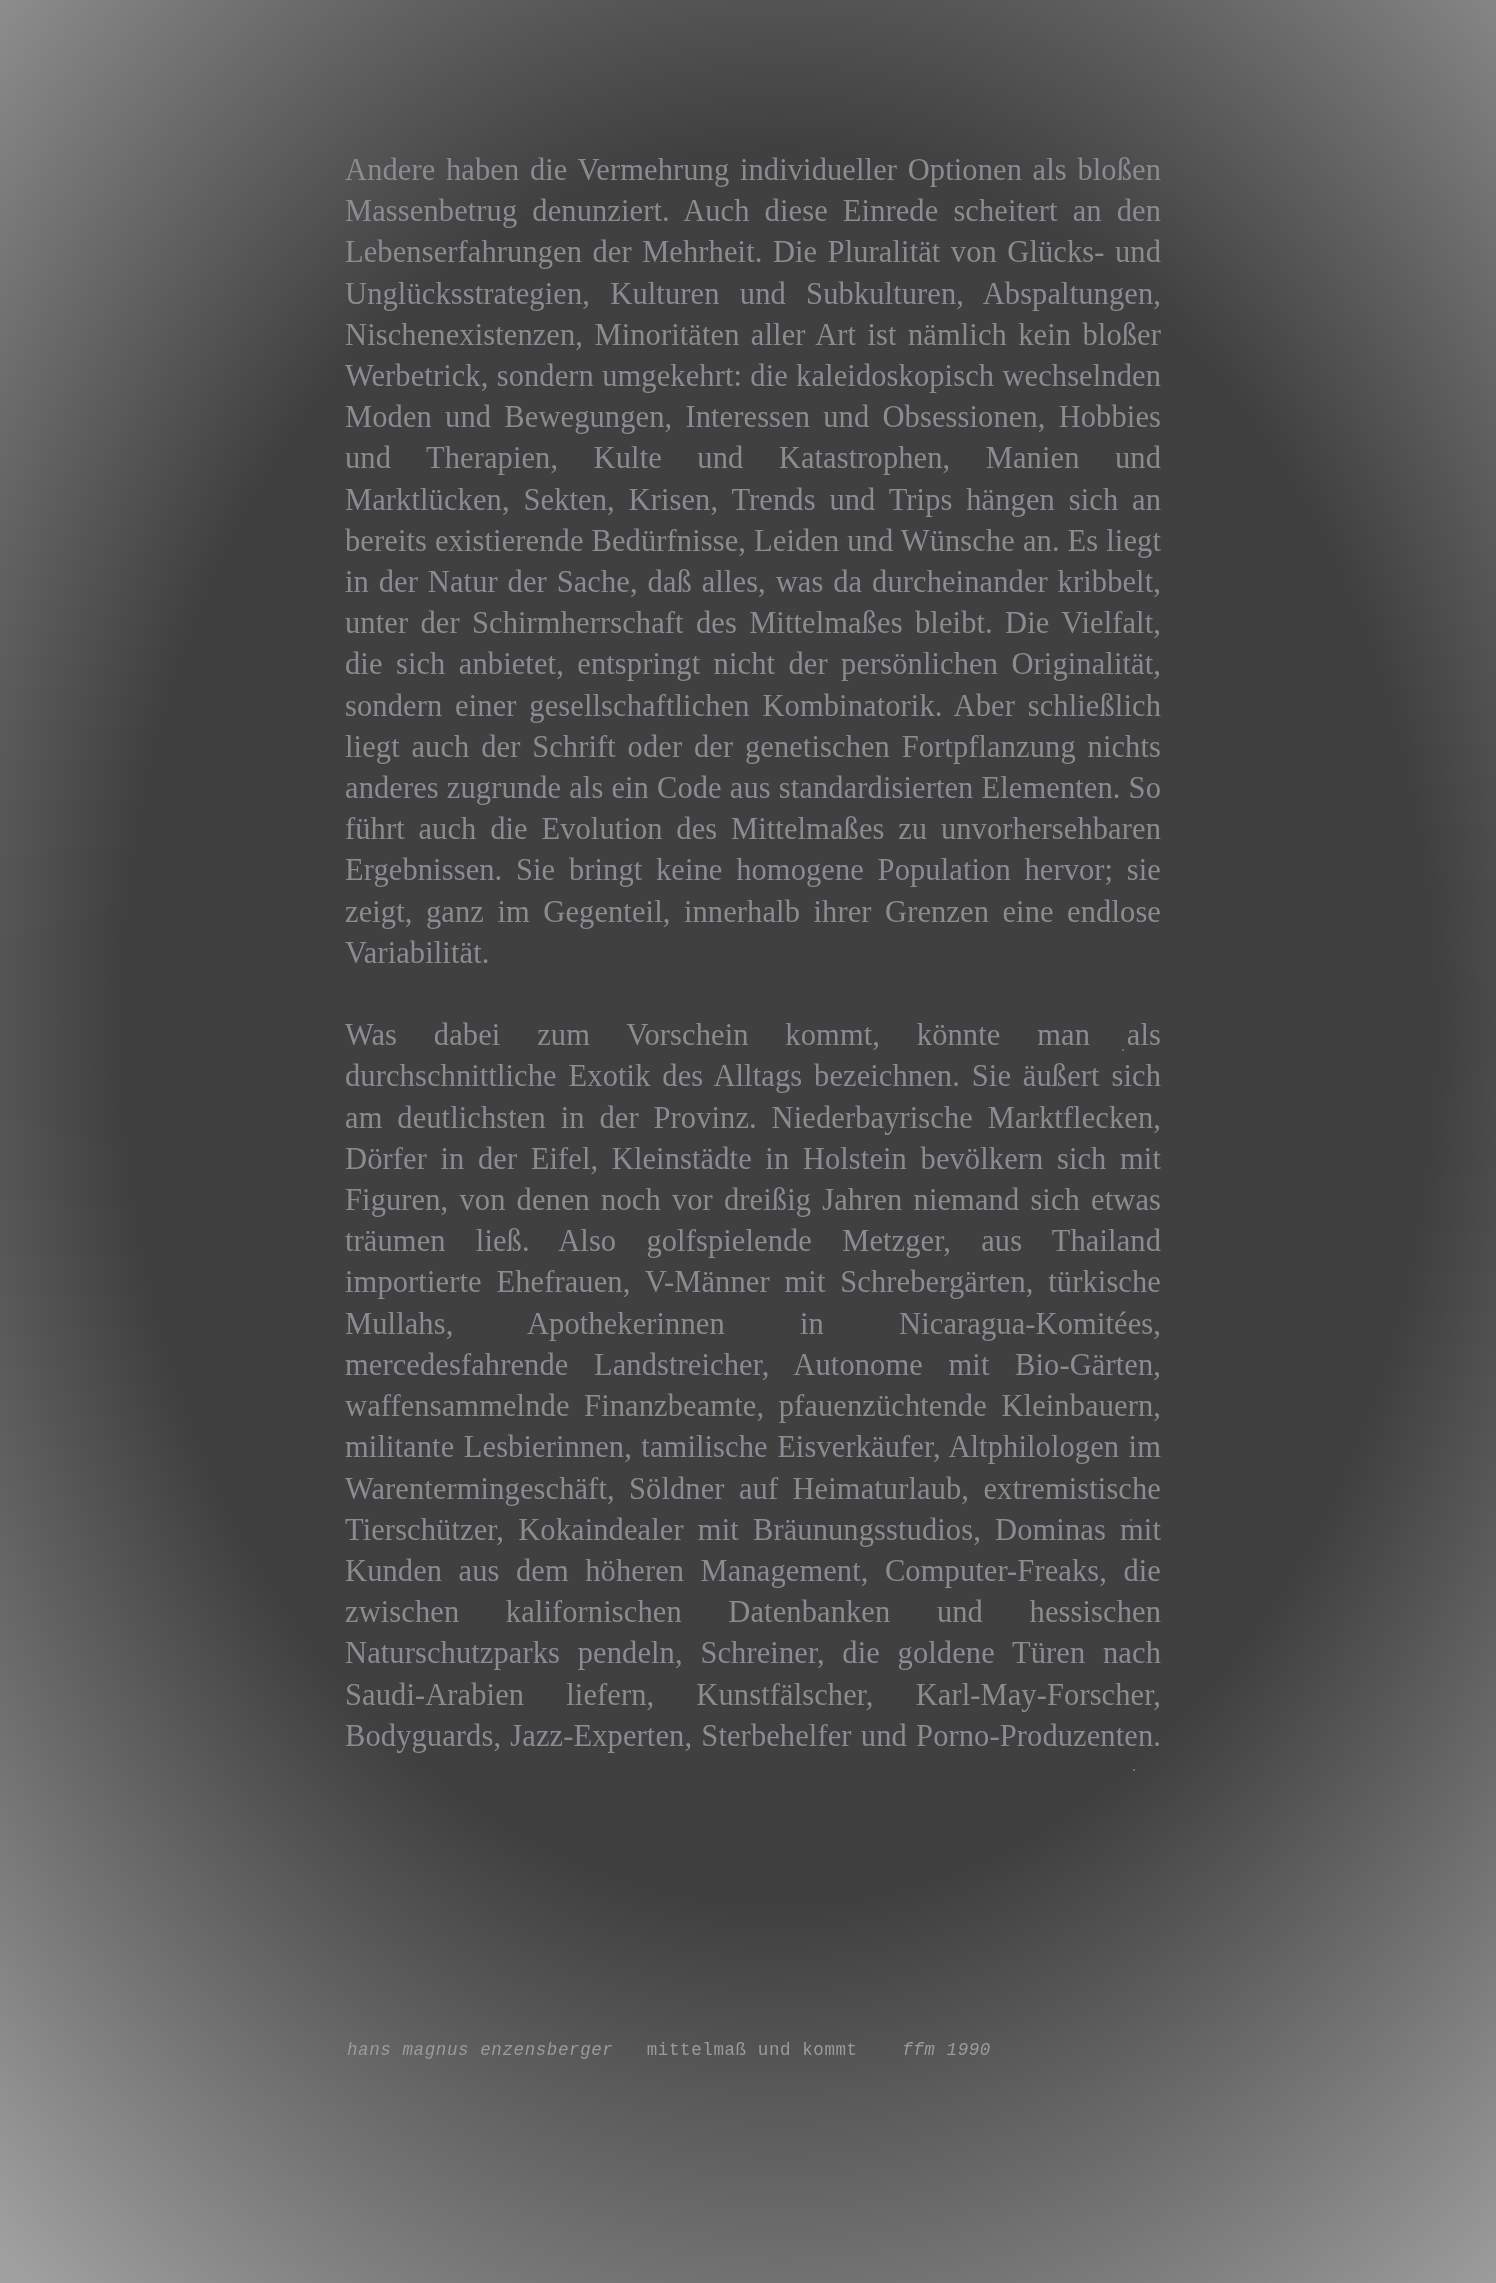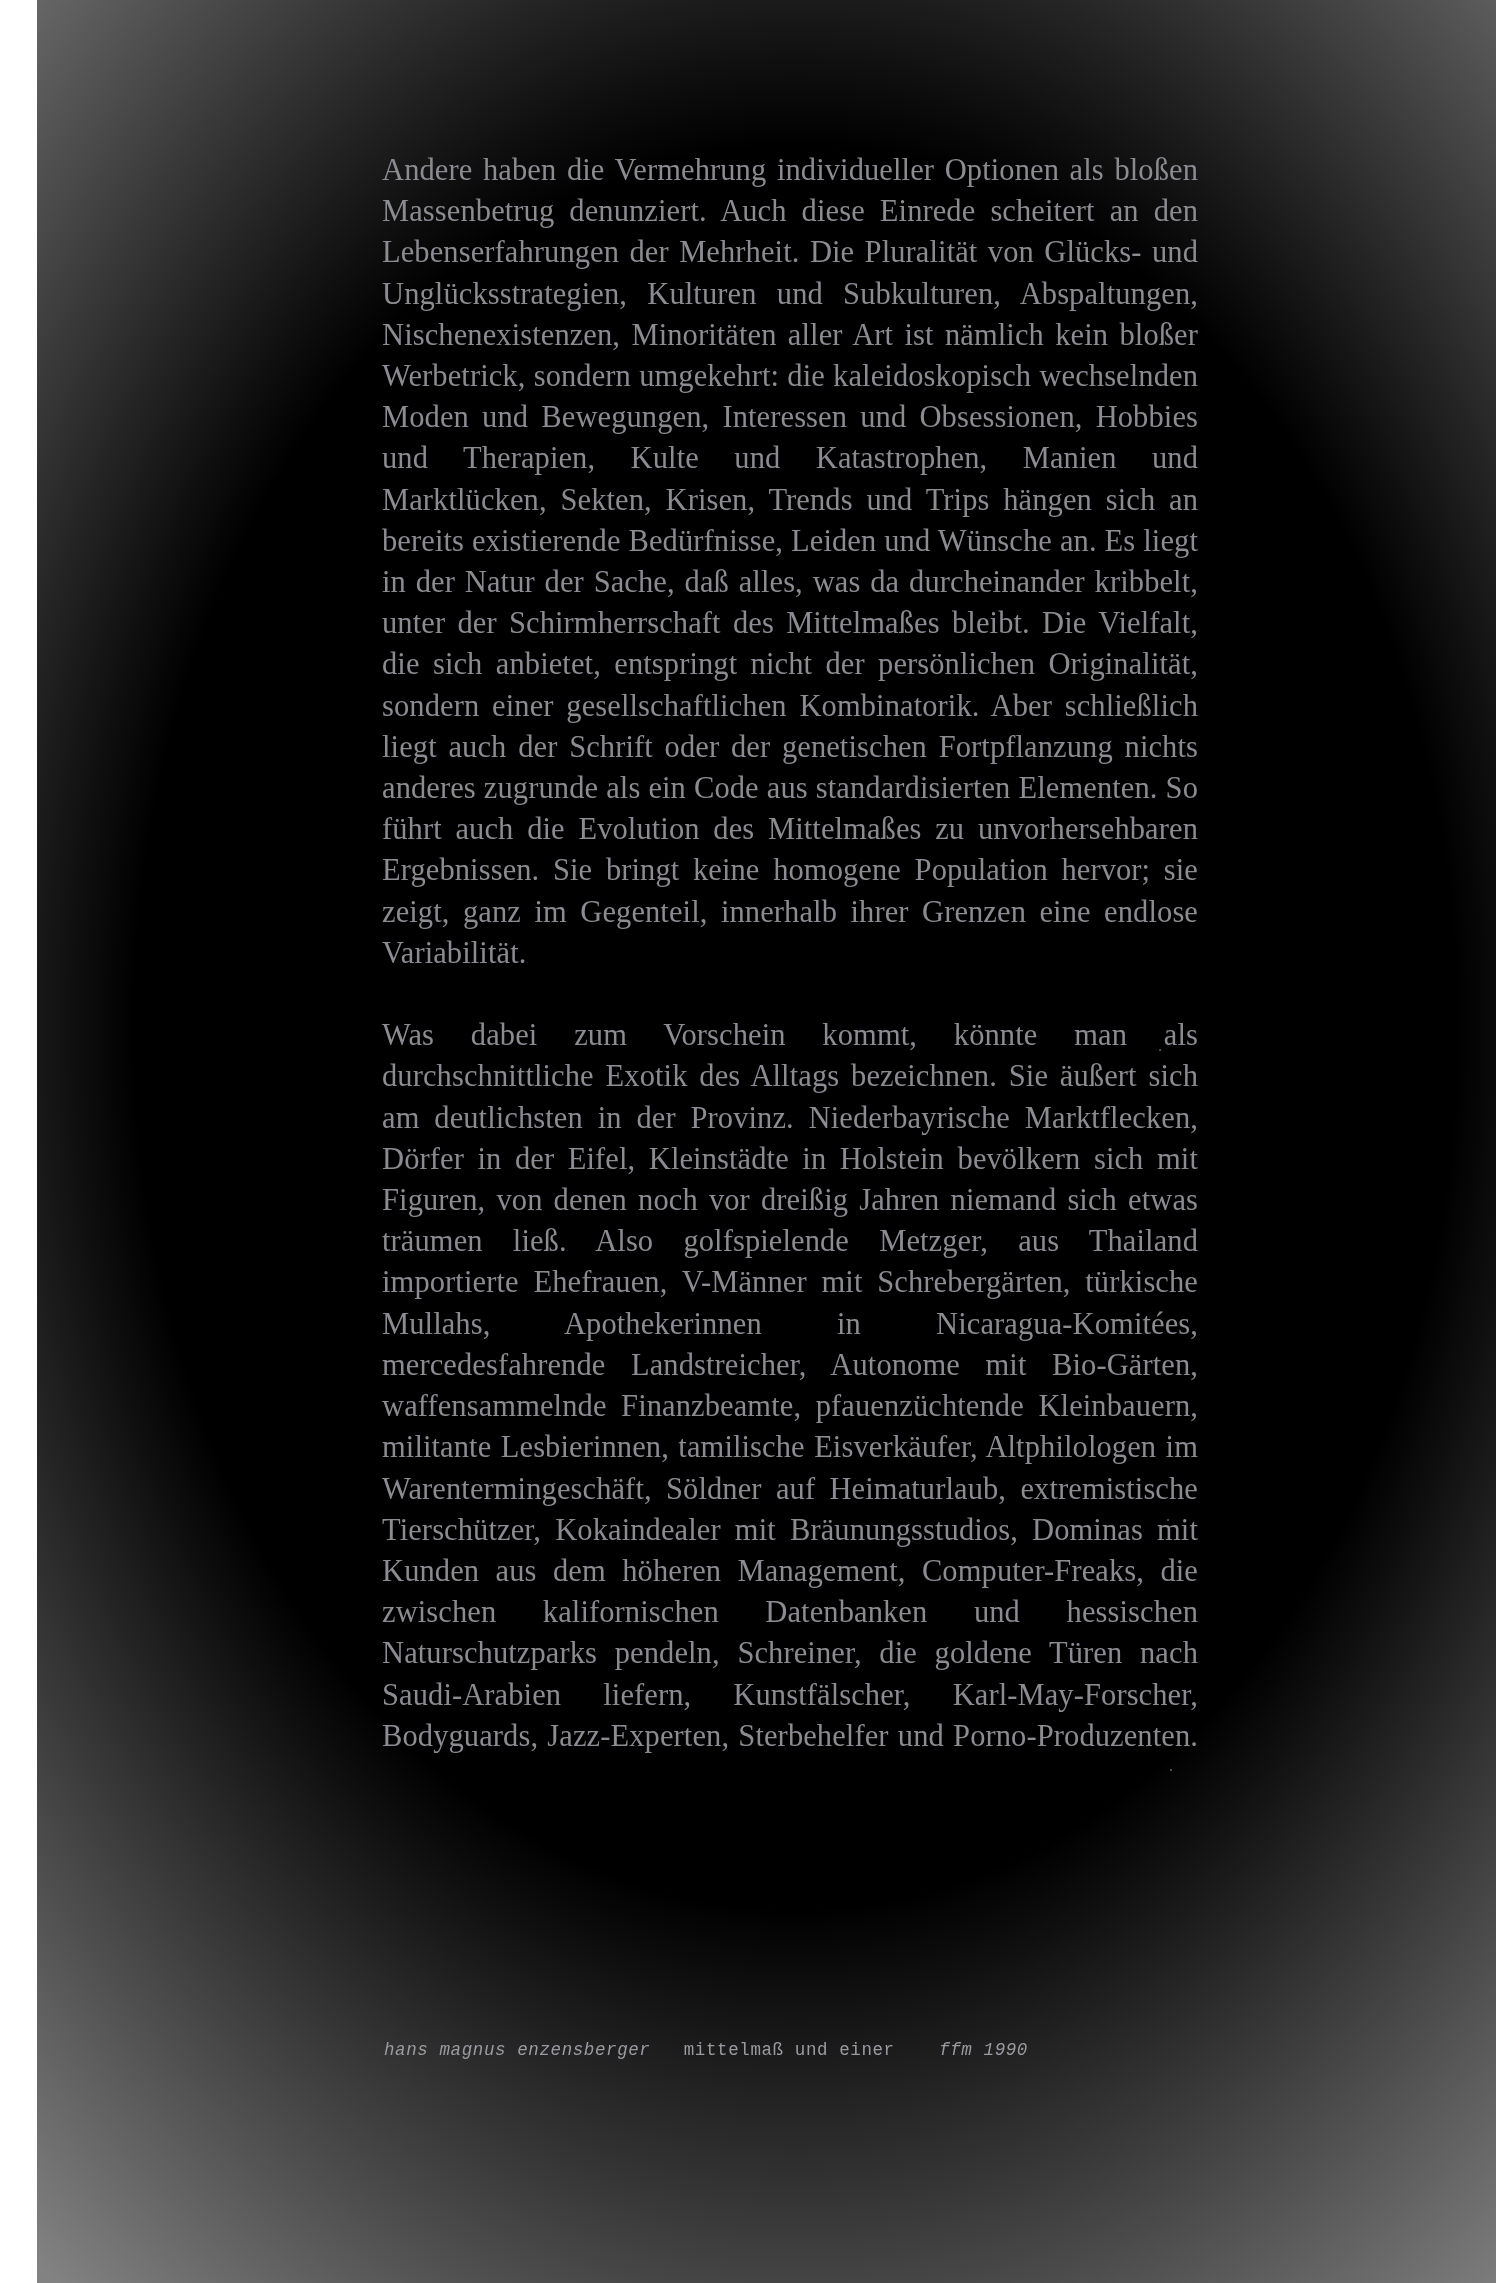--- a/index.html
+++ b/index.html
@@ -11,22 +11,21 @@
     width: 1496px;
     height: 2283px;
     position: relative;
     overflow: hidden;
     font-family: "Liberation Serif", "DejaVu Serif", serif;
   }
 
   .page {
     position: absolute;
     inset: 0;
-    background: #000000;
-    margin-left: 37px;
+    background: #404040;
   }
 
   
   .paper-tint {
     position: absolute;
     inset: 0;
     background:
       radial-gradient(ellipse 1200px 1600px at 52% 45%, rgba(255,255,255,0) 55%, rgba(238,238,240,0.55) 100%);
     pointer-events: none;
   }
@@ -90,18 +89,18 @@
 <body>
 
 <div class="page">
   <div class="paper-tint"></div>
 
   <div class="textblock">
     <p class="para">Andere haben die Vermehrung individueller Optionen als bloßen Massenbetrug denunziert. Auch diese Einrede scheitert an den Lebenserfahrungen der Mehrheit. Die Pluralität von Glücks- und Unglücksstrategien, Kulturen und Subkulturen, Abspaltungen, Nischenexistenzen, Minoritäten aller Art ist nämlich kein bloßer Werbetrick, sondern umgekehrt: die kaleidoskopisch wechselnden Moden und Bewegungen, Interessen und Obsessionen, Hobbies und Therapien, Kulte und Katastrophen, Manien und Marktlücken, Sekten, Krisen, Trends und Trips hängen sich an bereits existierende Bedürfnisse, Leiden und Wünsche an. Es liegt in der Natur der Sache, daß alles, was da durcheinander kribbelt, unter der Schirmherrschaft des Mittelmaßes bleibt. Die Vielfalt, die sich anbietet, entspringt nicht der persönlichen Originalität, sondern einer gesellschaftlichen Kombinatorik. Aber schließlich liegt auch der Schrift oder der genetischen Fortpflanzung nichts anderes zugrunde als ein Code aus standardisierten Elementen. So führt auch die Evolution des Mittelmaßes zu unvorhersehbaren Ergebnissen. Sie bringt keine homogene Population hervor; sie zeigt, ganz im Gegenteil, innerhalb ihrer Grenzen eine endlose Variabilität.</p>
     <p class="para">Was dabei zum Vorschein kommt, könnte man als durchschnittliche Exotik des Alltags bezeichnen. Sie äußert sich am deutlichsten in der Provinz. Niederbayrische Marktflecken, Dörfer in der Eifel, Kleinstädte in Holstein bevölkern sich mit Figuren, von denen noch vor dreißig Jahren niemand sich etwas träumen ließ. Also golfspielende Metzger, aus Thailand importierte Ehefrauen, V-Männer mit Schrebergärten, türkische Mullahs, Apothekerinnen in Nicaragua-Komitées, mercedesfahrende Landstreicher, Autonome mit Bio-Gärten, waffensammelnde Finanzbeamte, pfauenzüchtende Kleinbauern, militante Lesbierinnen, tamilische Eisverkäufer, Altphilologen im Warentermingeschäft, Söldner auf Heimaturlaub, extremistische Tierschützer, Kokaindealer mit Bräunungsstudios, Dominas mit Kunden aus dem höheren Management, Computer-Freaks, die zwischen kalifornischen Datenbanken und hessischen Naturschutzparks pendeln, Schreiner, die goldene Türen nach Saudi-Arabien liefern, Kunstfälscher, Karl-May-Forscher, Bodyguards, Jazz-Experten, Sterbehelfer und Porno-Produzenten.</p>
   </div>
 
-  <div class="attribution"><span class="attr-author">hans magnus enzensberger</span><span>   </span><span class="attr-title">mittelmaß und einer</span><span>    </span><span class="attr-place">ffm 1990</span></div>
+  <div class="attribution"><span class="attr-author">hans magnus enzensberger</span><span>   </span><span class="attr-title">mittelmaß und kommt</span><span>    </span><span class="attr-place">ffm 1990</span></div>
 
   <div class="smudge smudge-a">·</div>
   <div class="smudge smudge-b">·</div>
   <div class="smudge smudge-c">·</div>
 </div>
 
 </body></html>

